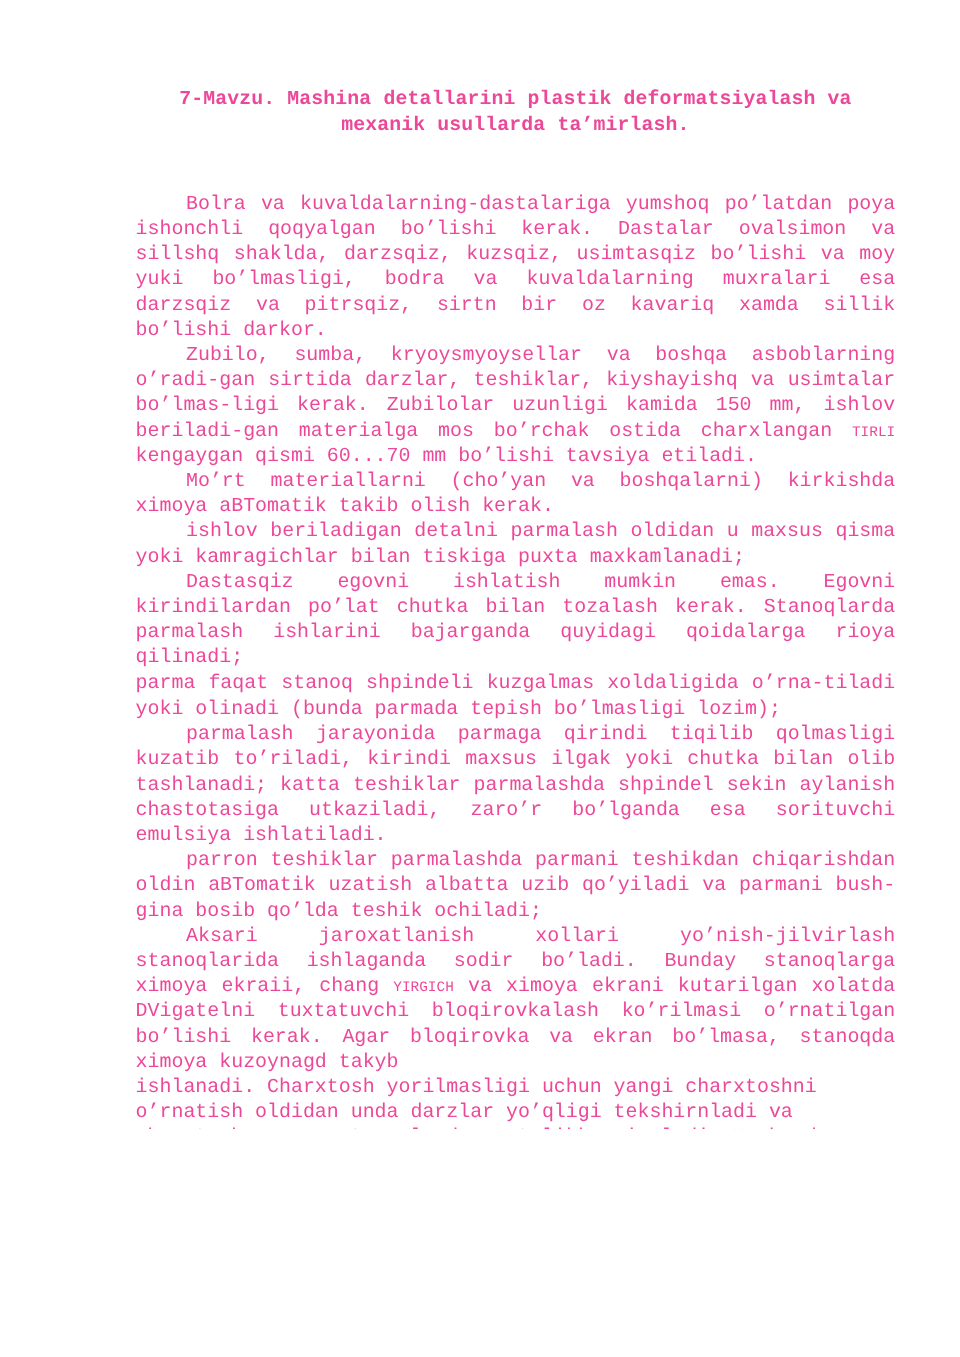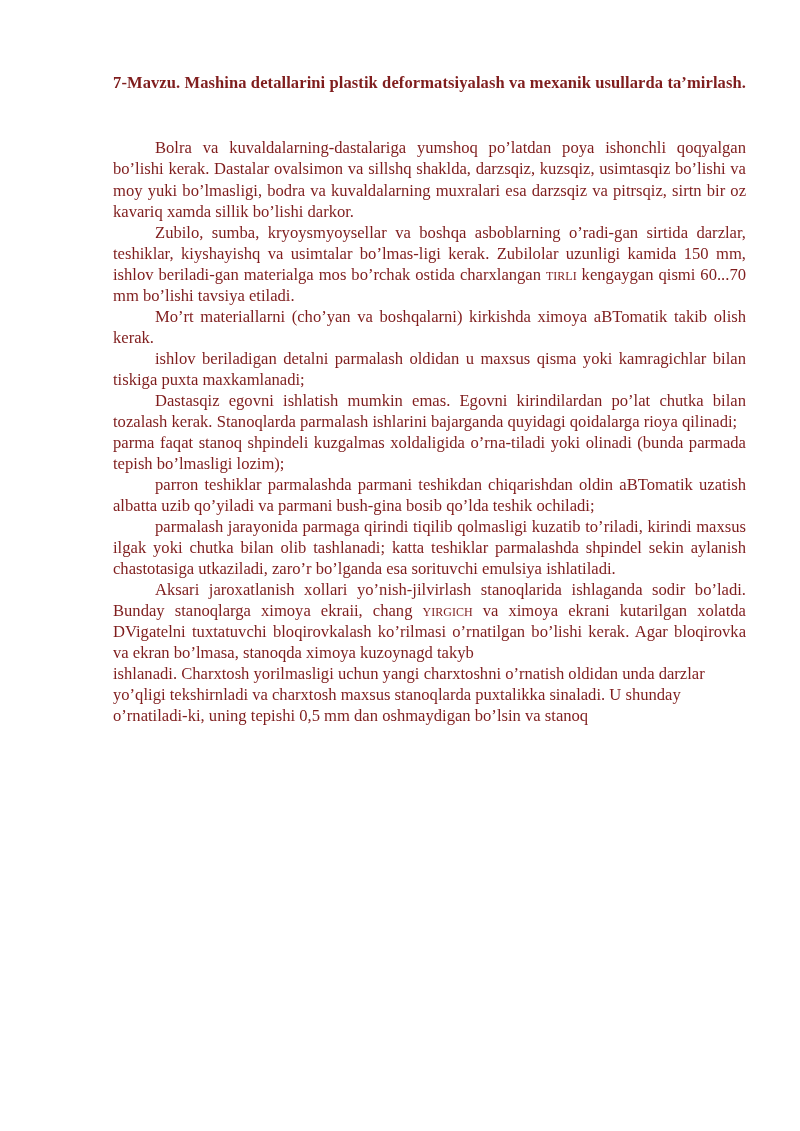--- a/index.html
+++ b/index.html
@@ -7,22 +7,22 @@
     padding: 0;
     background: #ffffff;
   }
   .page {
     position: relative;
     width: 800px;
     height: 941px;
     background: #ffffff;
     margin: 0 auto;
     overflow: hidden;
-    font-family: Liberation Serif, serif;
-    color: #7f1d1d;
+    font-family: Liberation Mono, monospace;
+    color: #ec4899;
   }
   .content {
     position: absolute;
     left: 113px;
     top: 72px;
     width: 633px;
   }
   .doc-title {
     font-size: 16.5px;
     font-weight: bold;
@@ -69,21 +69,21 @@
     <div class="title-spacer"></div>
 
     <p class="para">Bolra va kuvaldalarning-dastalariga yumshoq po’latdan poya ishonchli qoqyalgan bo’lishi kerak. Dastalar ovalsimon va sillshq shaklda, darzsqiz, kuzsqiz, usimtasqiz bo’lishi va moy yuki bo’lmasligi, bodra va kuvaldalarning muxralari esa darzsqiz va pitrsqiz, sirtn bir oz kavariq xamda sillik bo’lishi darkor.</p>
 
     <p class="para">Zubilo, sumba, kryoysmyoysellar va boshqa asboblarning o’radi-gan sirtida darzlar, teshiklar, kiyshayishq va usimtalar bo’lmas-ligi kerak. Zubilolar uzunligi kamida 150 mm, ishlov beriladi-gan materialga mos bo’rchak ostida charxlangan <span class="smallcaps">TIRLI</span> kengaygan qismi 60...70 mm bo’lishi tavsiya etiladi.</p>
 
     <p class="para">Mo’rt materiallarni (cho’yan va boshqalarni) kirkishda ximoya aBTomatik takib olish kerak.</p>
     <p class="para">ishlov beriladigan detalni parmalash oldidan u maxsus qisma yoki kamragichlar bilan tiskiga puxta maxkamlanadi;</p>
     <p class="para">Dastasqiz egovni ishlatish mumkin emas. Egovni kirindilardan po’lat chutka bilan tozalash kerak. Stanoqlarda parmalash ishlarini bajarganda quyidagi qoidalarga rioya qilinadi;</p>
     <p class="para noindent">parma faqat stanoq shpindeli kuzgalmas xoldaligida o’rna-tiladi yoki olinadi (bunda parmada tepish bo’lmasligi lozim);</p>
+    <p class="para">parmalash jarayonida parmaga qirindi tiqilib qolmasligi kuzatib to’riladi, kirindi maxsus ilgak yoki chutka bilan olib tashlanadi; katta teshiklar parmalashda shpindel sekin aylanish chastotasiga utkaziladi, zaro’r bo’lganda esa sorituvchi emulsiya ishlatiladi.</p>
     <p class="para">parron teshiklar parmalashda parmani teshikdan chiqarishdan oldin aBTomatik uzatish albatta uzib qo’yiladi va parmani bush-gina bosib qo’lda teshik ochiladi;</p>
-    <p class="para">parmalash jarayonida parmaga qirindi tiqilib qolmasligi kuzatib to’riladi, kirindi maxsus ilgak yoki chutka bilan olib tashlanadi; katta teshiklar parmalashda shpindel sekin aylanish chastotasiga utkaziladi, zaro’r bo’lganda esa sorituvchi emulsiya ishlatiladi.</p>
 
     <p class="para">Aksari jaroxatlanish xollari yo’nish-jilvirlash stanoqlarida ishlaganda sodir bo’ladi. Bunday stanoqlarga ximoya ekraii, chang <span class="smallcaps">YIRGICH</span> va ximoya ekrani kutarilgan xolatda DVigatelni tuxtatuvchi bloqirovkalash ko’rilmasi o’rnatilgan bo’lishi kerak. Agar bloqirovka va ekran bo’lmasa, stanoqda ximoya kuzoynagd takyb</p>
 
     <p class="para noindent last-left">ishlanadi. Charxtosh yorilmasligi uchun yangi charxtoshni o’rnatish oldidan unda darzlar yo’qligi tekshirnladi va charxtosh maxsus stanoqlarda puxtalikka sinaladi. U shunday o’rnatiladi-ki, uning tepishi 0,5 mm dan oshmaydigan bo’lsin va stanoq</p>
 
   </div>
 </div>
 
 </body></html>

